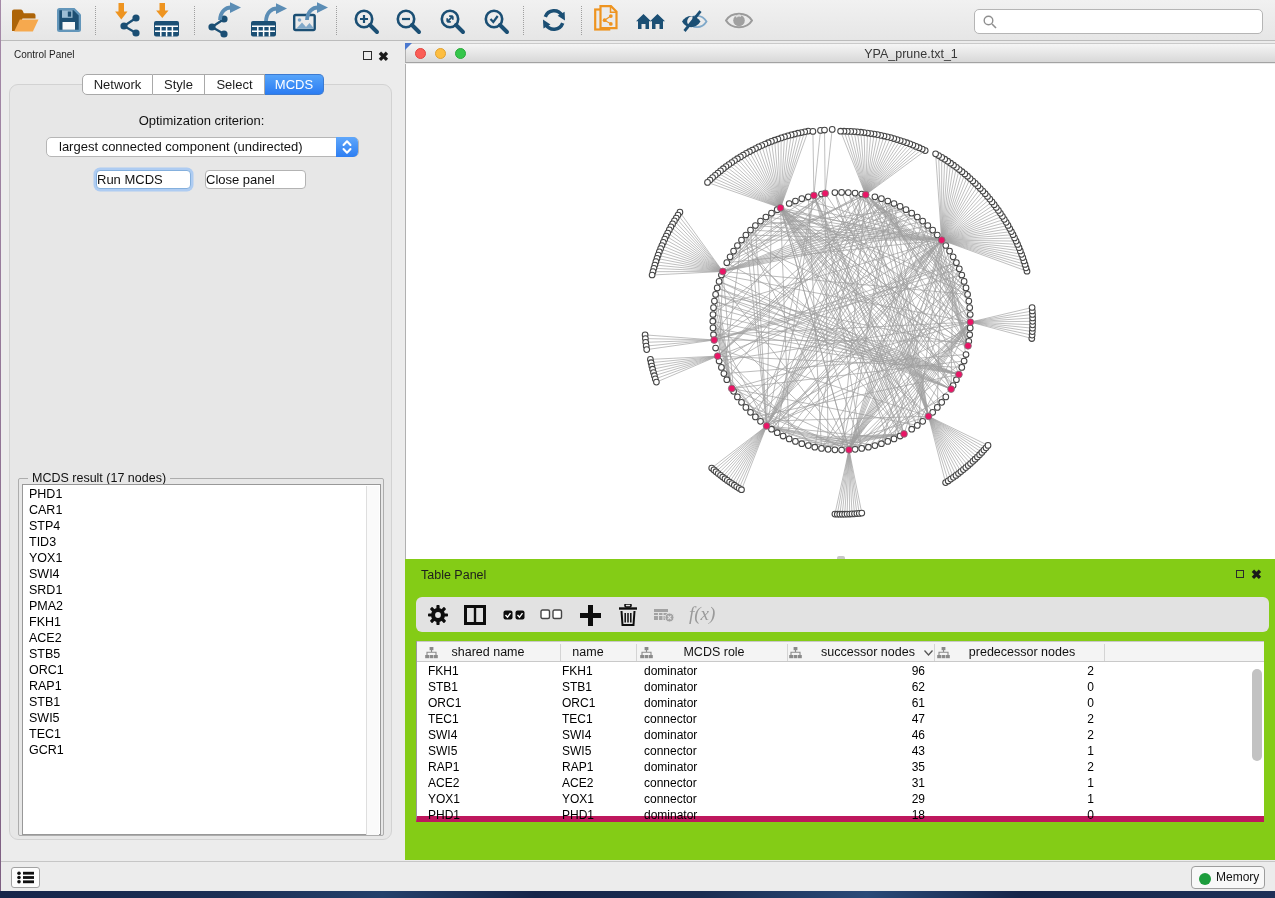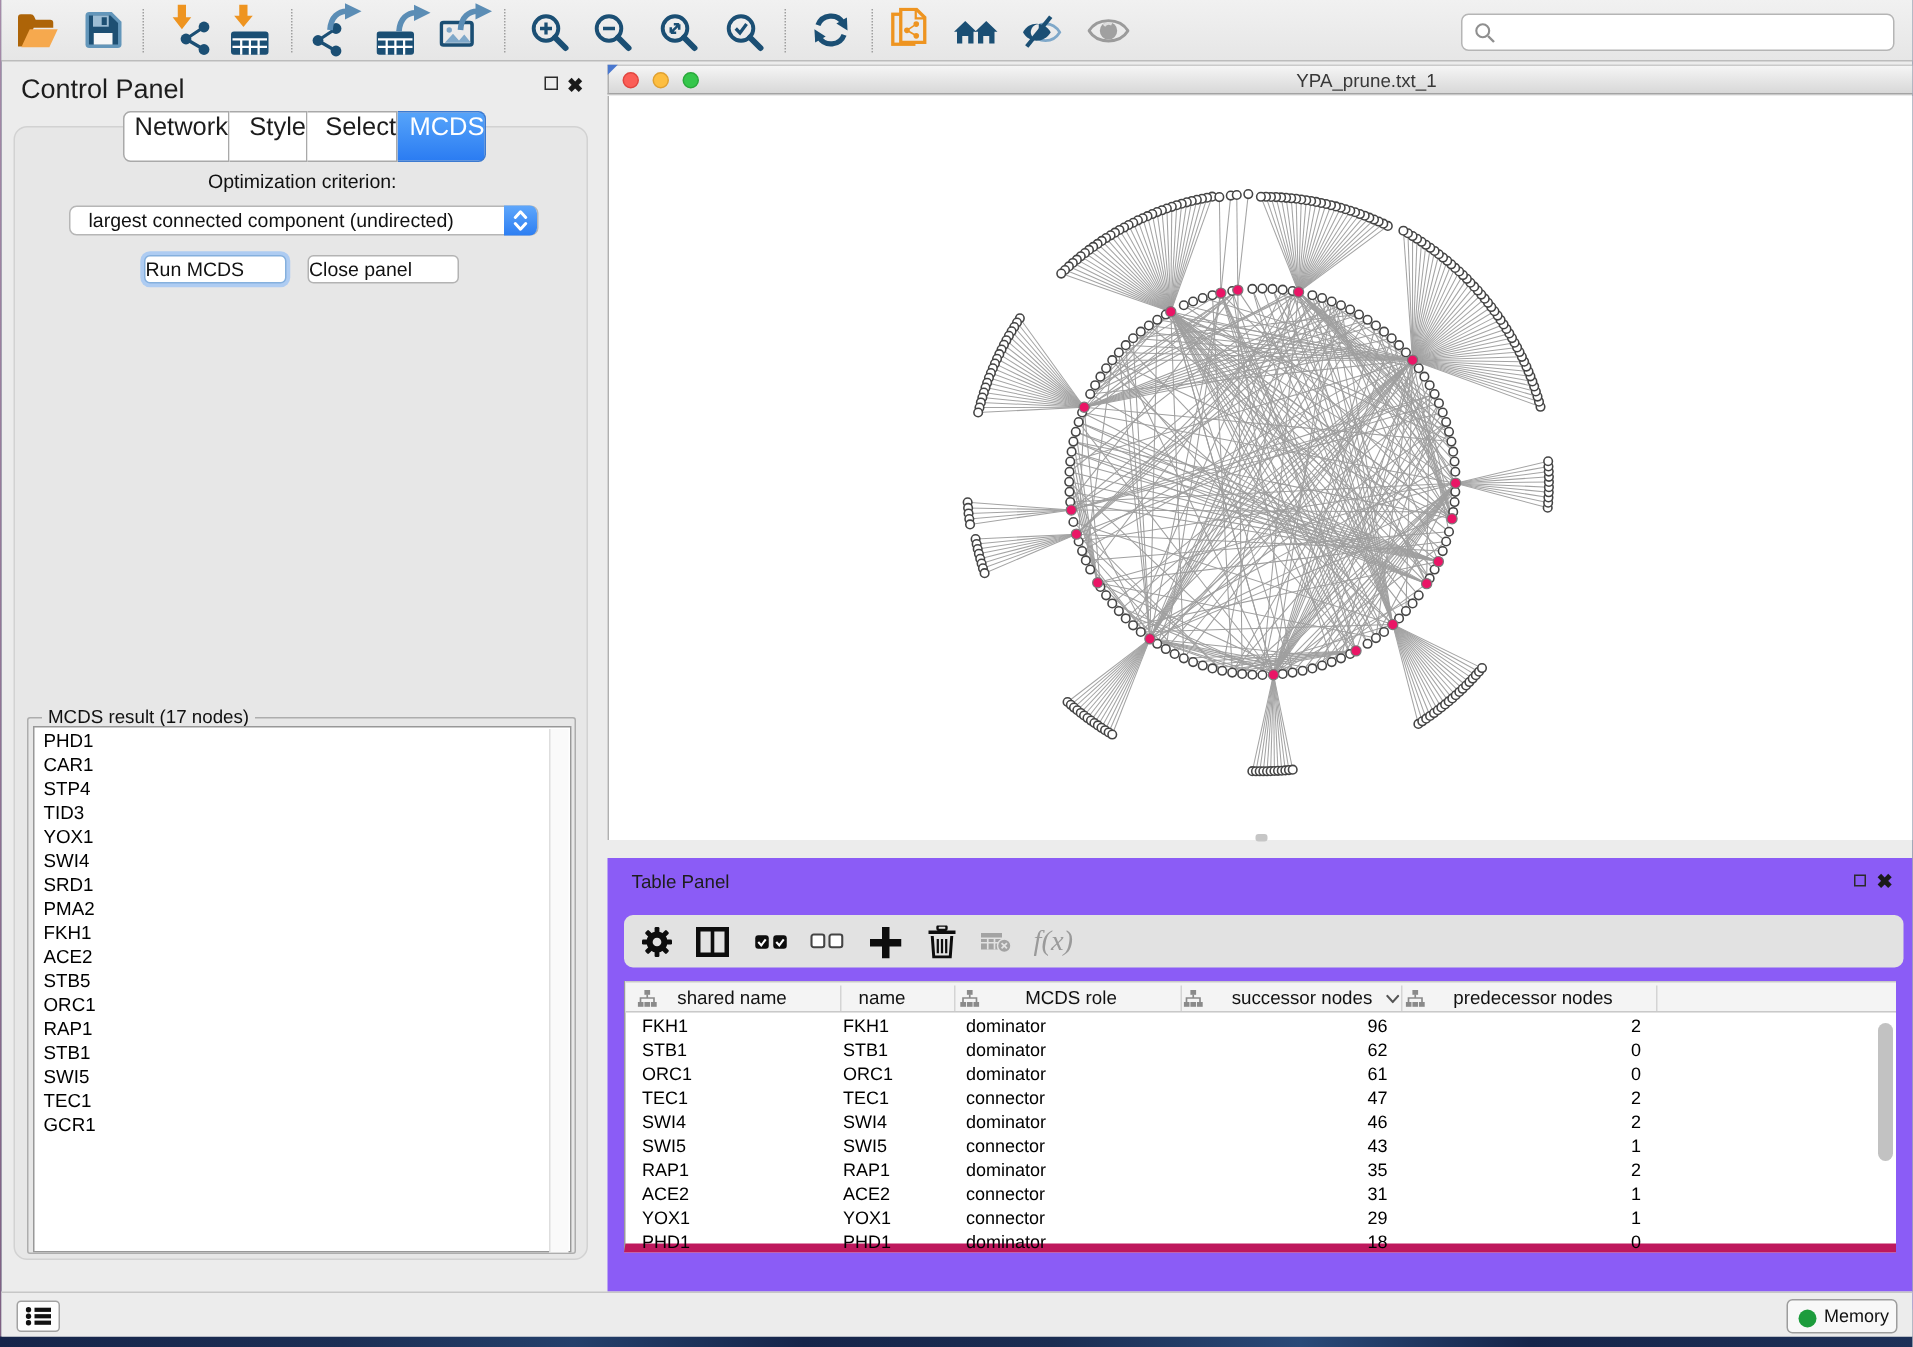--- a/index.html
+++ b/index.html
@@ -13,29 +13,29 @@
 
 #toolbar { position:absolute; left:0; top:0; width:1274px; height:41px;
   background:linear-gradient(#f1f1f1,#e6e6e6); border-bottom:1px solid #bcbcbc; }
 .tsep { position:absolute; top:6px; height:29px; width:0;
   border-left:1px dotted #9f9f9f; }
 .ticon { position:absolute; top:4px; }
 #searchbox { position:absolute; left:973px; top:9px; width:289px; height:25px;
   background:#fff; border:1px solid #b5b5b5; border-radius:5px; }
 
 
-#cp-title { position:absolute; left:13px; top:49px; font-size:18px; color:#1d1d1d; }
+#cp-title { position:absolute; left:13px; top:49px; font-size:10px; color:#1d1d1d; }
 .wsq { position:absolute; width:9px; height:9px; border:1.5px solid #2b2b2b; }
 .wx  { position:absolute; font-size:13px; font-weight:bold; color:#1a1a1a; }
 
 #cp-panel { position:absolute; left:8px; top:84px; width:383px; height:756px;
   background:#e7e7e7; border:1px solid #d2d2d2; border-radius:9px; }
 
 .tabrow { position:absolute; display:flex; height:21px; }
-.tab { height:34px; line-height:20px; text-align:right; font-size:17px; color:#1c1c1c;
+.tab { height:21px; line-height:20px; text-align:center; font-size:13px; color:#1c1c1c;
   background:#fff; border:1px solid #a9a9a9; border-left:none; padding:0; }
 .tab.first { border-left:1px solid #a9a9a9; border-radius:5px 0 0 5px; }
 .tab.last { border-radius:0 5px 5px 0; }
 .tab.sel { background:linear-gradient(#56a4fa,#2b7cf2); color:#fff; border-color:#3c7ad0; }
 
 #opt-label { position:absolute; left:9px; top:113px; width:383px; text-align:center;
   font-size:13px; color:#111; }
 #dropdown { position:absolute; left:45px; top:137px; width:313px; height:20px;
   background:#fff; border:1px solid #b6b6b6; border-radius:5px; }
 #dropdown .txt { position:absolute; left:12px; top:1px; font-size:13px; color:#111; }
@@ -60,21 +60,21 @@
   border-bottom:1px solid #a3a3a3; border-left:1px solid #b0b0b0; }
 .light { position:absolute; top:4px; width:11px; height:11px; border-radius:50%; }
 #net-title { position:absolute; left:380px; top:3px; width:250px; text-align:center;
   font-size:12.5px; color:#383838; }
 #netview { position:absolute; left:0; top:22px; width:870px; height:496px; background:#fff;
   border-left:1px solid #b0b0b0; }
 #hsplit-dot { position:absolute; left:836px; top:556px; width:8px; height:5px;
   background:#c6c6c6; border-radius:2px; }
 
 
-#tablepanel { position:absolute; left:404px; top:572px; width:870px; height:301px; background:#8b5cf6; }
+#tablepanel { position:absolute; left:404px; top:559px; width:870px; height:301px; background:#84cc16; }
 #tp-title { position:absolute; left:16px; top:9px; font-size:12.5px; color:#1d1d1d; }
 #tp-toolbar { position:absolute; left:11px; top:38px; width:853px; height:35px;
   background:#e2e2e2; border-radius:6px; }
 #tbl { position:absolute; left:11px; top:82px; width:848px; height:181px; background:#fff;
   border-left:1px solid #9a9a9a; border-bottom:6px solid #be185d; }
 #tbl-header { position:absolute; left:0; top:0; width:847px; height:21px; background:#f4f4f4;
   border-top:1px solid #c9c9c9; border-bottom:1px solid #c9c9c9; }
 .th-div { position:absolute; top:2px; height:17px; width:0; border-left:1px solid #d4d4d4; }
 .th-txt { position:absolute; top:3px; font-size:12.5px; color:#111; text-align:center; }
 .td-txt { position:absolute; font-size:12px; color:#000; }

